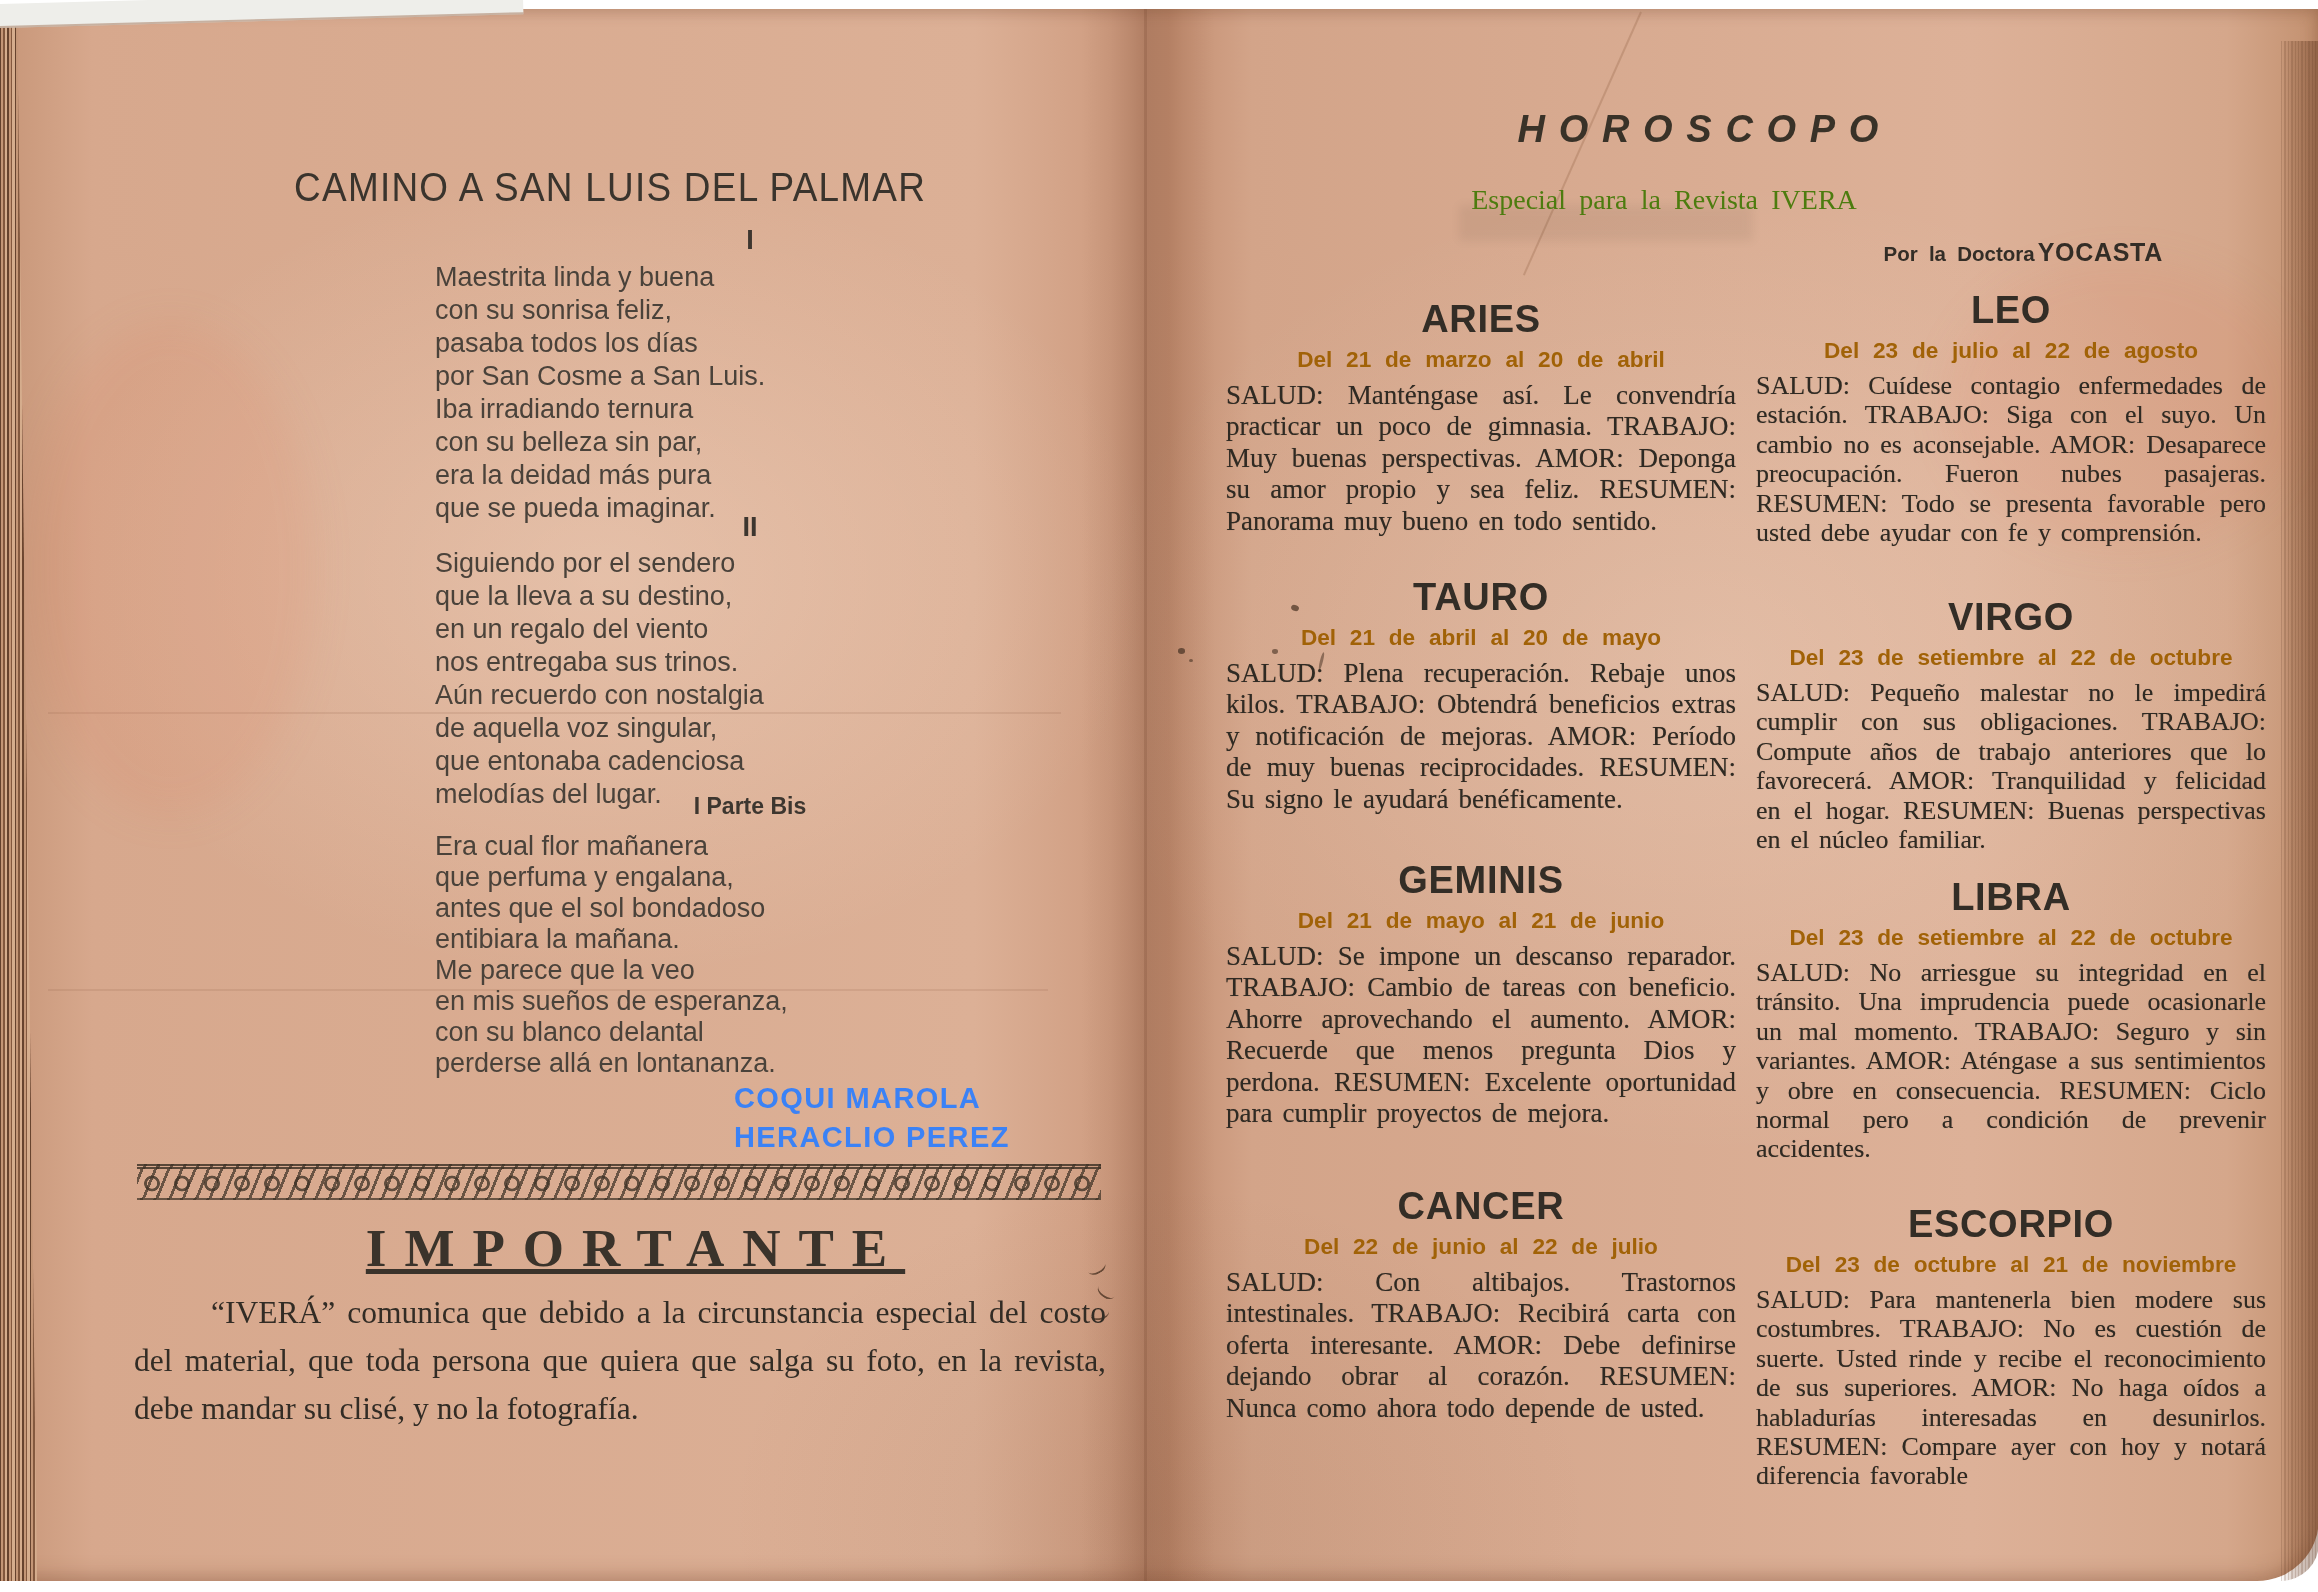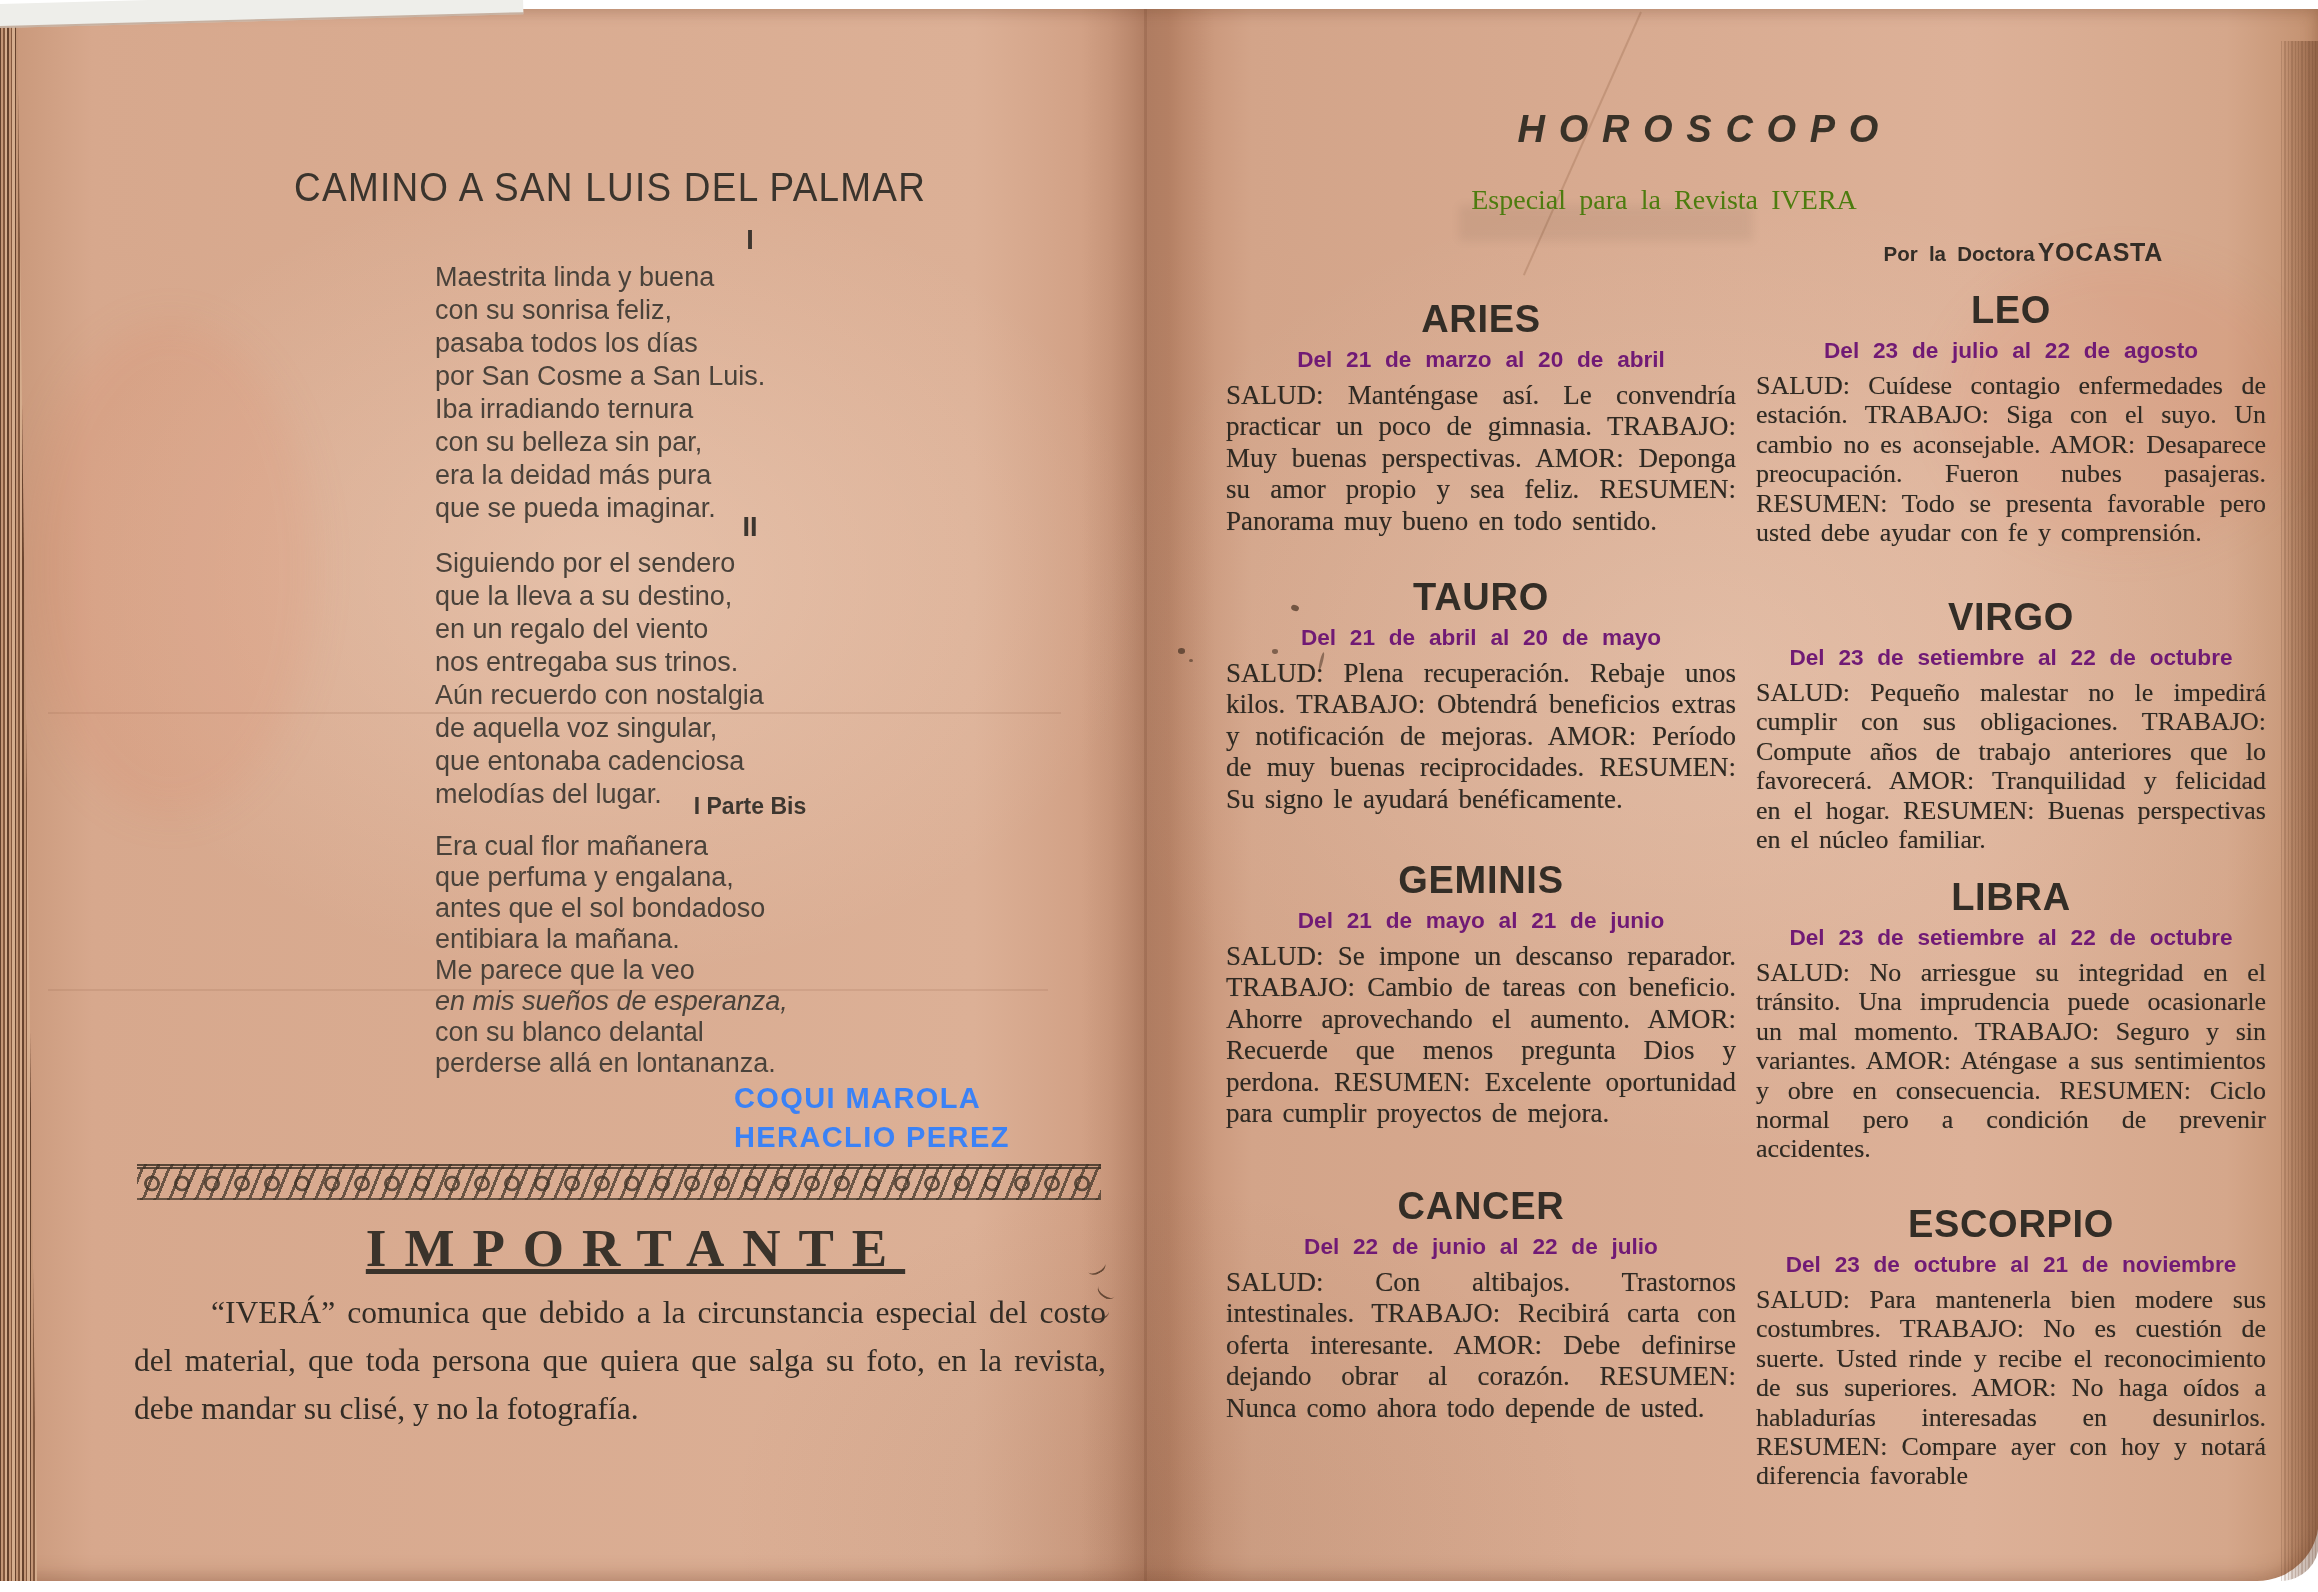--- a/index.html
+++ b/index.html
@@ -64,21 +64,21 @@
   }
   .notice-title{font-family:"Liberation Serif",serif;font-weight:bold;font-size:53px;letter-spacing:18px;color:#3a332b;}
   .notice-body{font-family:"Liberation Serif",serif;font-size:31.5px;line-height:48px;text-align:justify;text-indent:77px;color:#322c25;}
   .horo-title{font-style:italic;font-size:38px;font-weight:bold;letter-spacing:13.7px;color:#393228;white-space:nowrap;}
   .horo-sub{font-size:28px;word-spacing:6.2px;color:#4d7c0f;white-space:nowrap;font-family:Liberation Serif, serif;}
   .byline{white-space:nowrap;color:#332d26;}
   .byline .pre{font-weight:bold;font-size:20.5px;word-spacing:5.5px;}
   .byline .name{font-weight:bold;font-size:25px;letter-spacing:0.7px;}
   .sign{position:absolute;width:510px;text-align:center;}
   .sign .name{font-weight:bold;font-size:38px;letter-spacing:0.7px;line-height:40px;color:#332d26;text-align:center;}
-  .sign .dates{font-weight:bold;font-size:22.6px;word-spacing:7.5px;margin-top:8.2px;color:#701a75;white-space:nowrap;}
+  .sign .dates{font-weight:bold;font-size:22.6px;word-spacing:7.5px;margin-top:8.2px;color:#a16207;white-space:nowrap;}
   .sign .body{font-family:"Liberation Serif",serif;text-align:justify;margin-top:6.8px;color:#2f2a23;text-shadow:0 0 0.7px rgba(55,42,28,.4);}
   .col-l .body{font-size:27px;line-height:31.5px;word-spacing:3.4px;}
   .col-r .body{font-size:26px;line-height:29.4px;word-spacing:3.4px;}
 </style>
 </head>
 <body>
 
 <div class="abs paper"></div>
 <div class="abs edge-left"></div>
 <div class="abs edge-right"></div>
@@ -129,21 +129,21 @@
   <div class="pl">melodías del lugar.</div>
 </div>
 
 <div class="abs stanza-label" style="left:637px;top:793px;width:226px;text-align:center;font-size:23px;">I Parte Bis</div>
 <div class="abs" style="left:435px;top:831px;">
   <div class="pl" style="line-height:31px;">Era cual flor mañanera</div>
   <div class="pl" style="line-height:31px;">que perfuma y engalana,</div>
   <div class="pl" style="line-height:31px;">antes que el sol bondadoso</div>
   <div class="pl" style="line-height:31px;">entibiara la mañana.</div>
   <div class="pl" style="line-height:31px;">Me parece que la veo</div>
-  <div class="pl" style="line-height:31px;font-style:italic;">en mis sueños de esperanza,</div>
+  <div class="pl" style="line-height:31px;">en mis sueños de esperanza,</div>
   <div class="pl" style="line-height:31px;">con su blanco delantal</div>
   <div class="pl" style="line-height:31px;">perderse allá en lontananza.</div>
 </div>
 
 <div class="abs" style="left:734px;top:1079px;">
   <div class="author">COQUI MAROLA</div>
   <div class="author">HERACLIO PEREZ</div>
 </div>
 
 <div class="abs ornament"></div>

